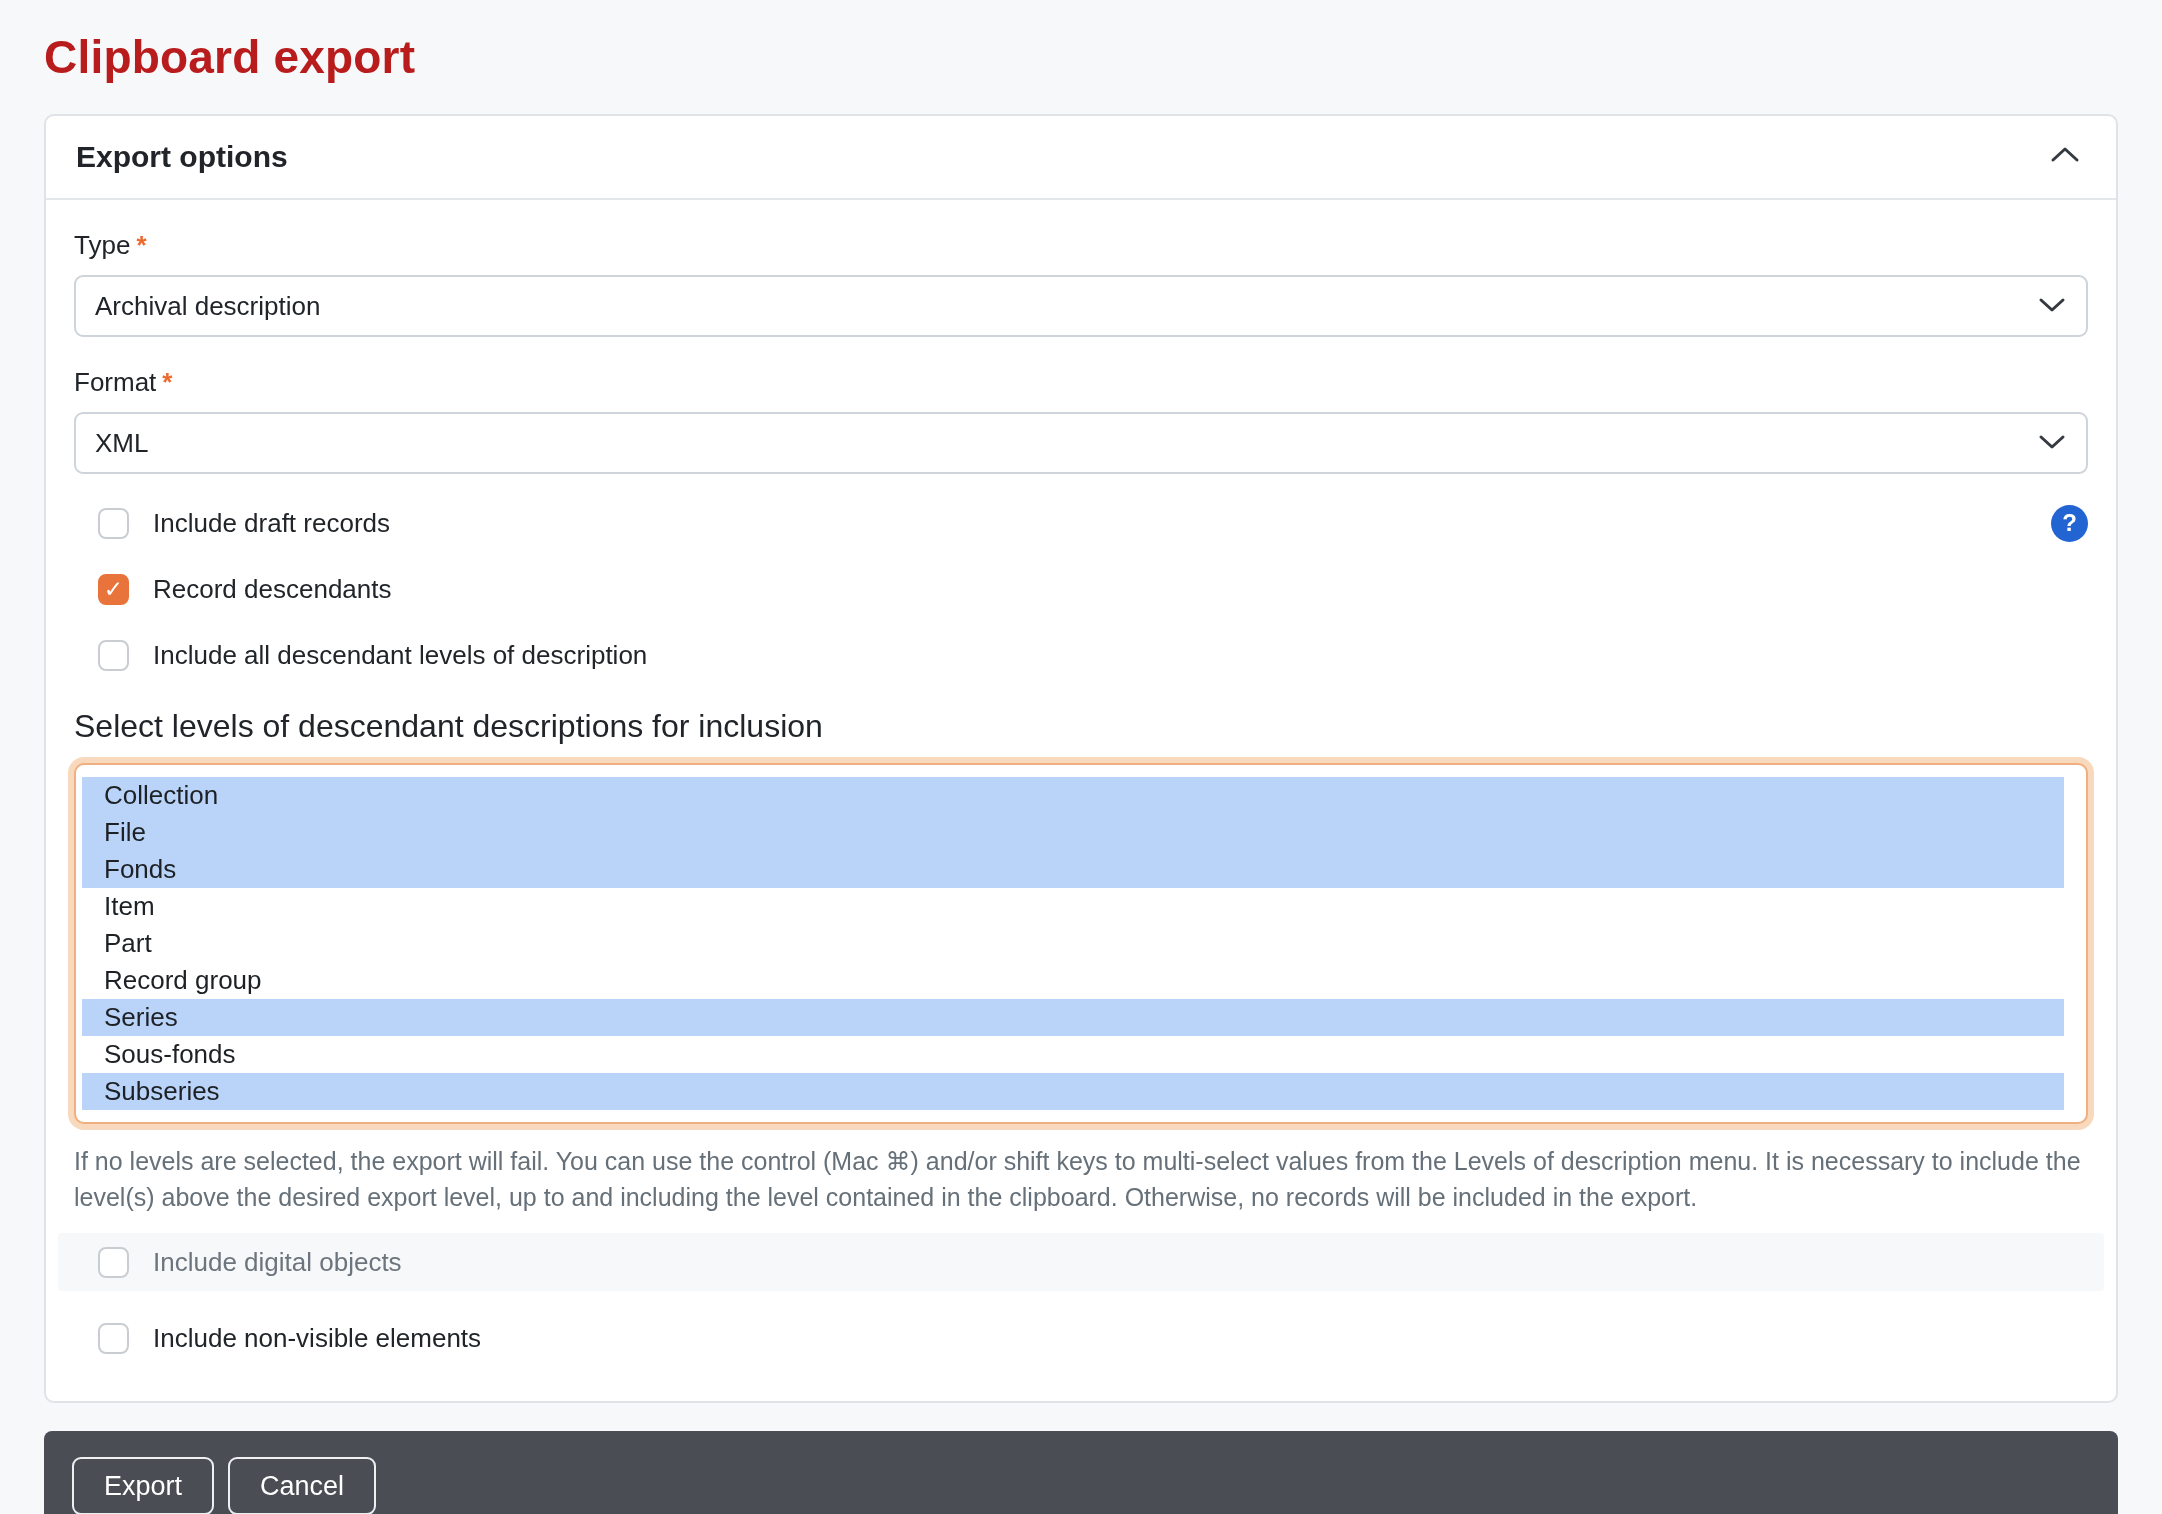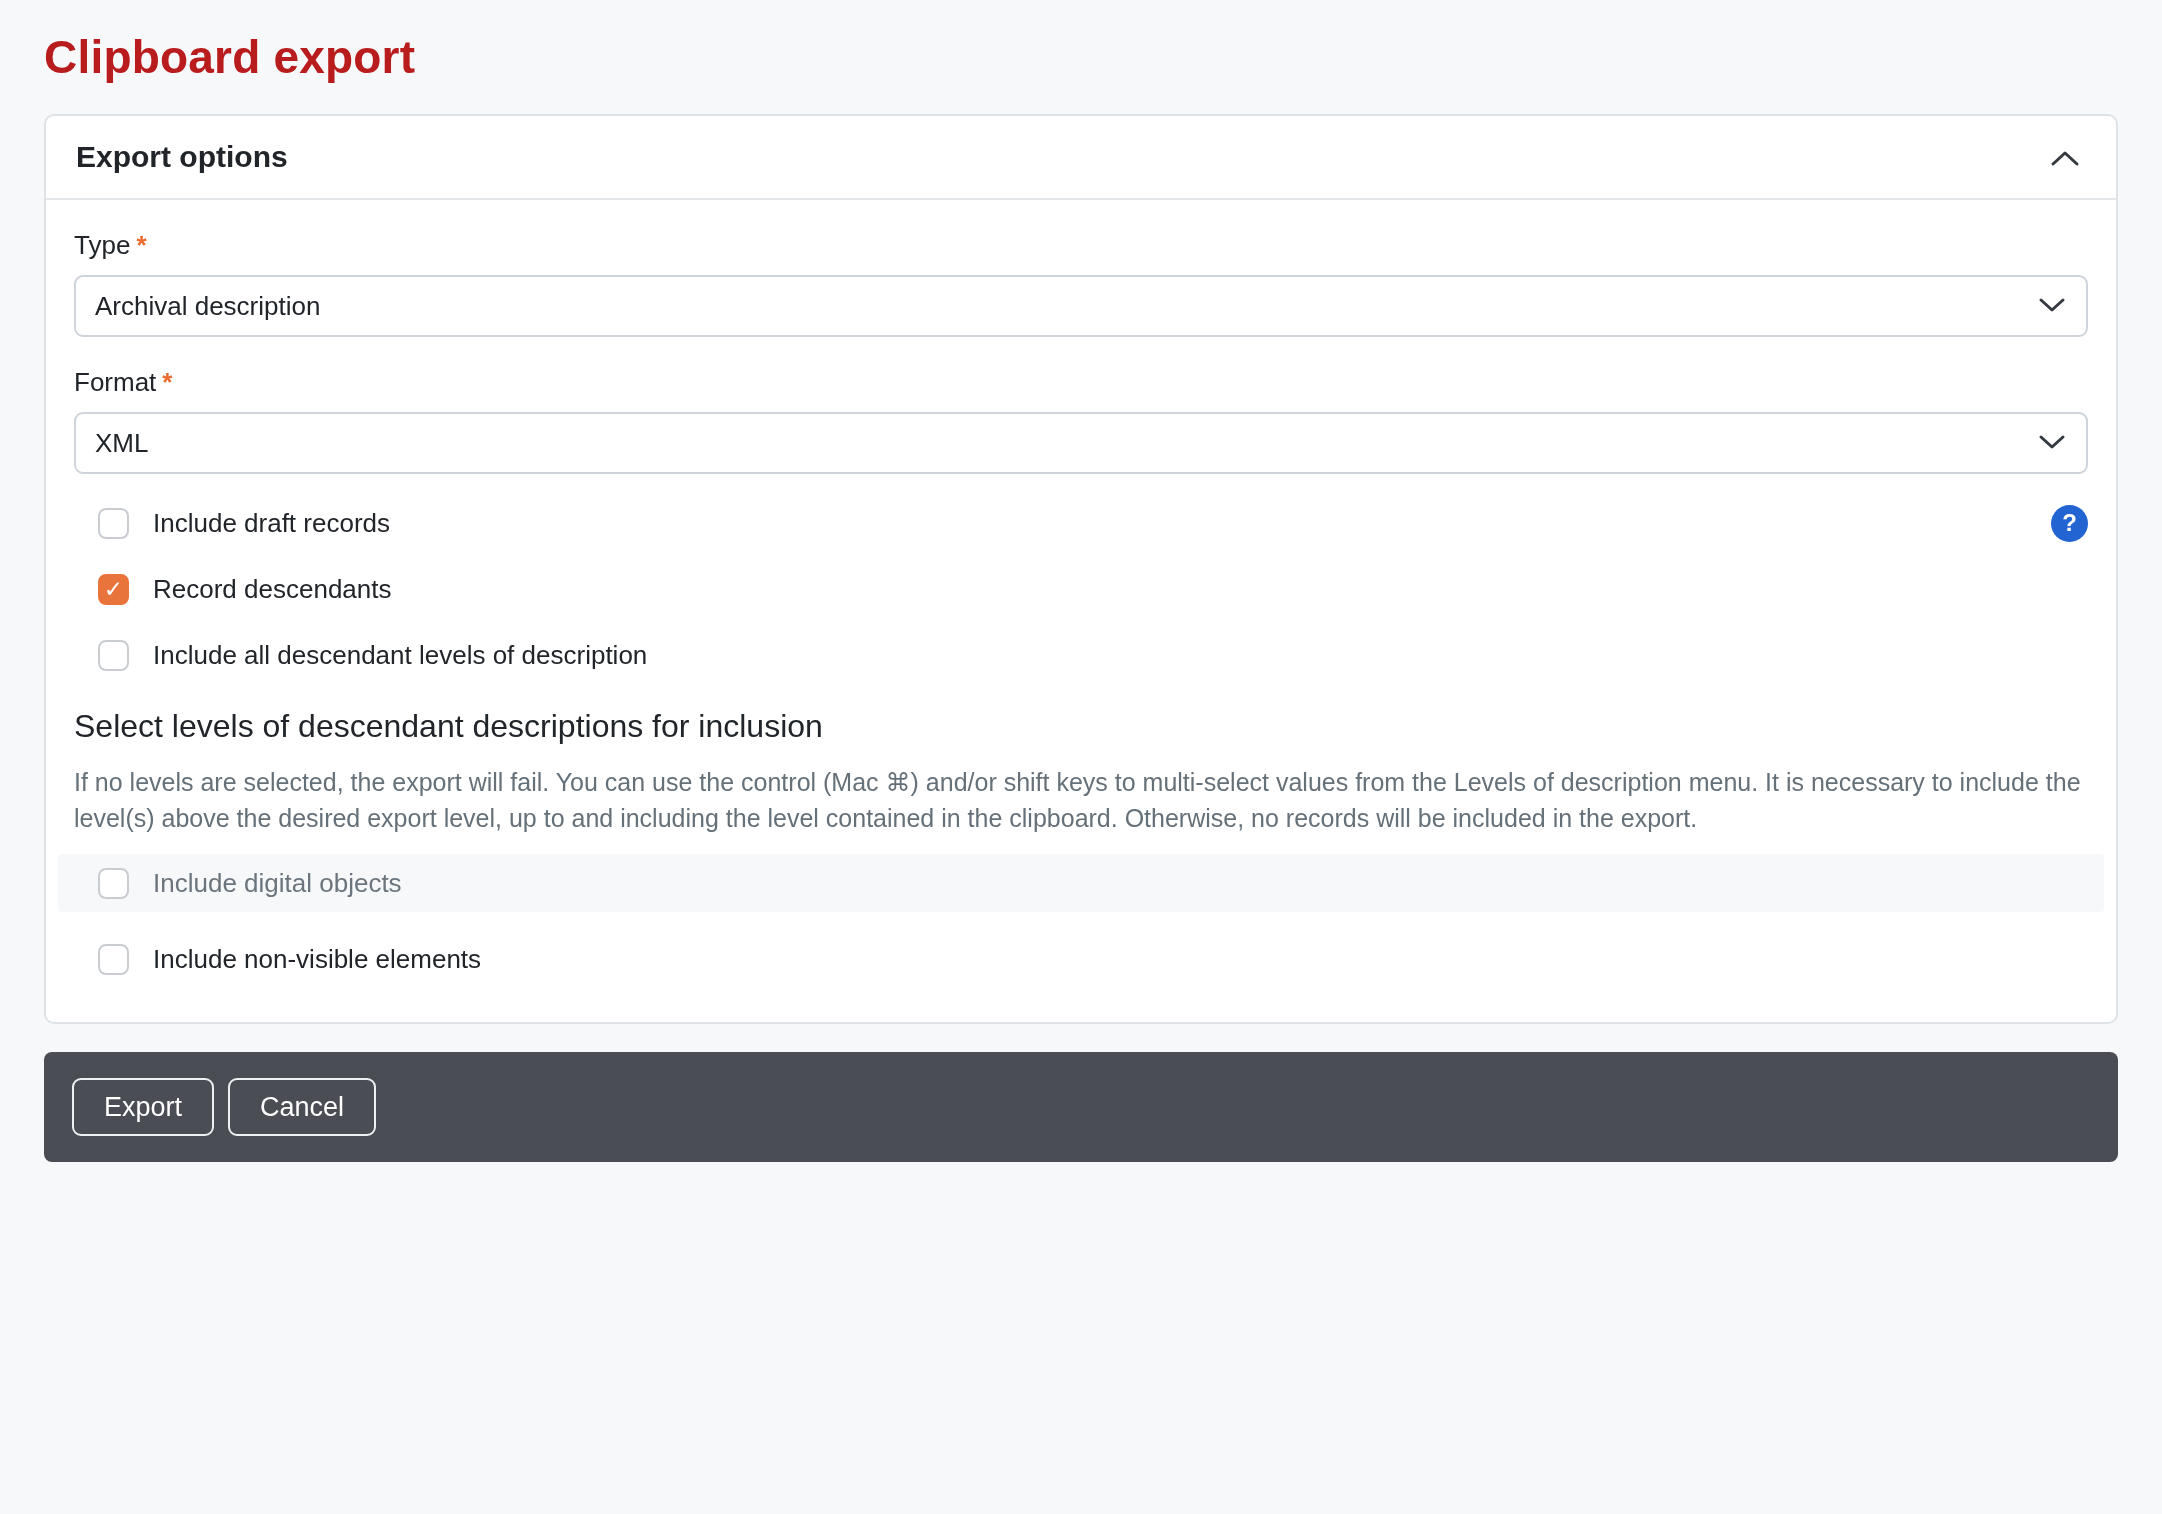--- a/index.html
+++ b/index.html
@@ -21,21 +21,21 @@
   }
   
   .panel {
     background: #ffffff;
     border: 2px solid #dfe3e7;
     border-radius: 10px;
     width: 2074px;
   }
   .panel-header {
     display: flex;
-    align-items: flex-end;
+    align-items: flex-start;
     justify-content: space-between;
     padding: 24px 30px;
     border-bottom: 2px solid #e3e7ea;
   }
   .panel-title { font-size: 30px; font-weight: 600; color: #212529; }
   .collapse-btn { background: none; border: none; cursor: pointer; line-height: 0; padding: 4px; }
   .panel-body { padding: 30px 28px 44px 28px; }
 
   .field-label { font-size: 26px; color: #212529; margin-bottom: 14px; }
   .req { color: #ed6a2f; font-weight: 700; margin-left: 6px; }
@@ -222,20 +222,31 @@
 
       <div class="check-row">
         <label class="check-left">
           <span class="checkbox"></span>
           <span class="check-label">Include all descendant levels of description</span>
         </label>
       </div>
 
       <div class="levels-label">Select levels of descendant descriptions for inclusion</div>
 
+      <div class="multiselect">
+          <div class="option selected">Collection</div>
+          <div class="option selected">File</div>
+          <div class="option selected">Fonds</div>
+          <div class="option">Item</div>
+          <div class="option">Part</div>
+          <div class="option">Record group</div>
+          <div class="option selected">Series</div>
+          <div class="option">Sous-fonds</div>
+          <div class="option selected">Subseries</div>
+        </div>
 
       <div class="help-text">If no levels are selected, the export will fail. You can use the control (Mac ⌘) and/or shift keys to multi-select values from the Levels of description menu. It is necessary to include the level(s) above the desired export level, up to and including the level contained in the clipboard. Otherwise, no records will be included in the export.</div>
 
       <div class="muted-strip">
         <div class="check-row">
           <label class="check-left">
             <span class="checkbox"></span>
             <span class="check-label">Include digital objects</span>
           </label>
         </div>

